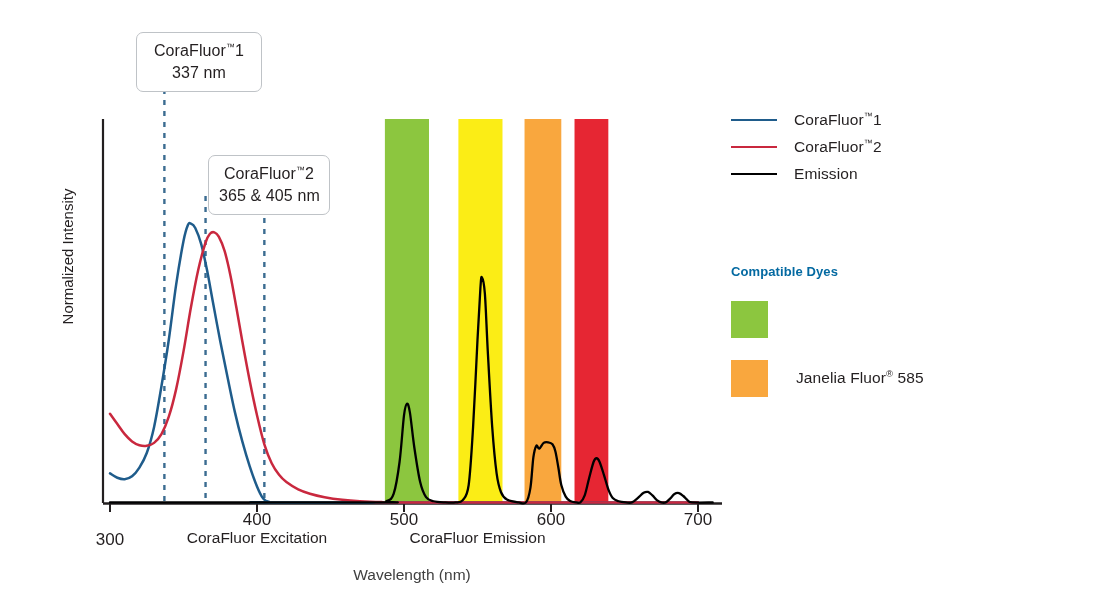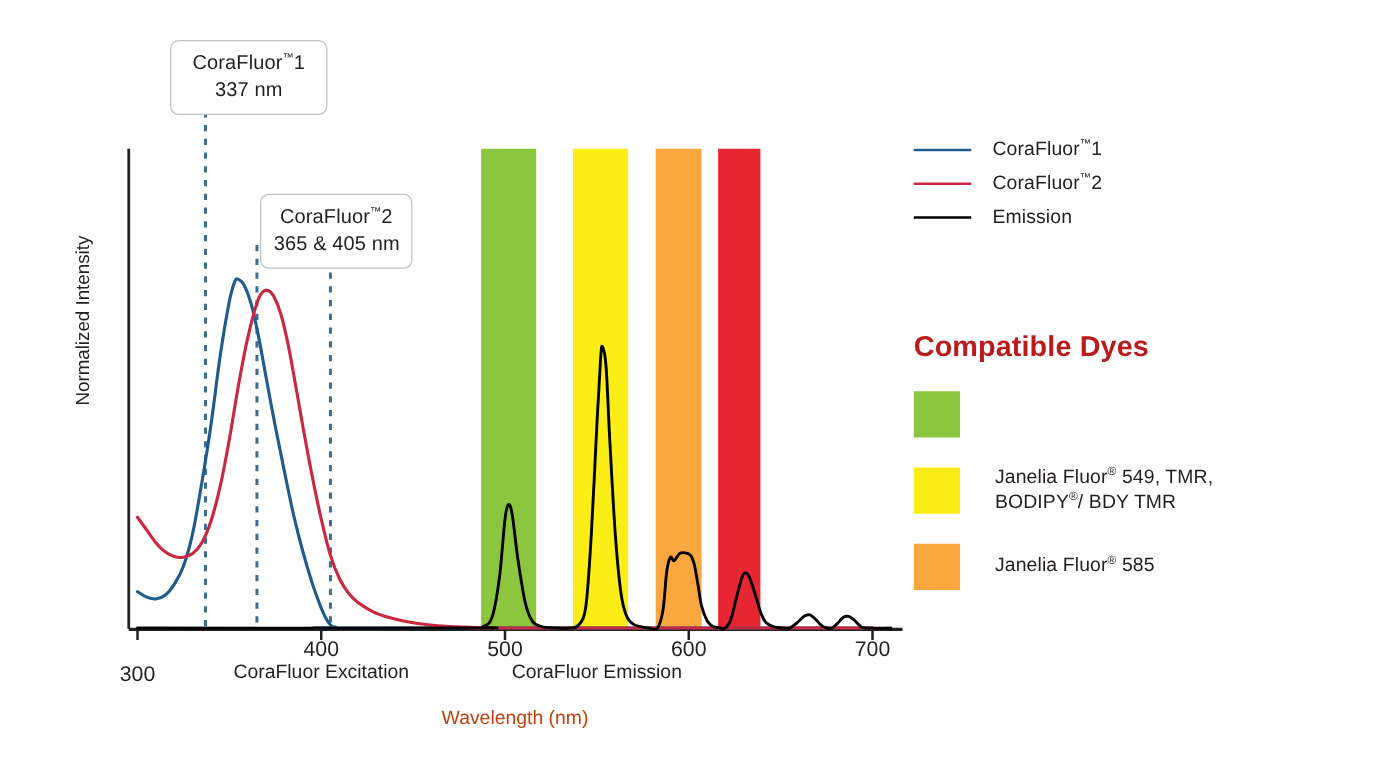--- a/index.html
+++ b/index.html
@@ -69,21 +69,21 @@
     text-align: center;
     white-space: nowrap;
   }
   #axis-title {
     position: absolute;
     left: 0;
     top: 566px;
     width: 824px;
     text-align: center;
     font-size: 15.5px;
-    color: #c2410c;
+    color: #404040;
   }
   #y-axis-label {
     position: absolute;
     left: -23px;
     top: 248px;
     width: 180px;
     text-align: center;
     font-size: 15px;
     color: #231f20;
     transform: rotate(-90deg);
@@ -117,23 +117,23 @@
     color: #231f20;
     white-space: nowrap;
     letter-spacing: .1px;
   }
   .series-label sup {
     font-size: 9px;
     vertical-align: super;
     line-height: 0;
   }
   #dyes-heading {
-    font-size: 23px;
+    font-size: 13px;
     font-weight: bold;
-    color: #b91c1c;
+    color: #0369a1;
     margin-top: 79px;
     margin-bottom: 0;
     letter-spacing: .1px;
   }
   .dye-row {
     display: flex;
     align-items: center;
     margin-top: 22px;
   }
   .dye-swatch {
@@ -227,27 +227,20 @@
           <span class="series-swatch" style="border-top-color: rgb(0, 0, 0);"></span>
           <span class="series-label"><span>Emission</span></span>
         </div>
       </div>
     <div id="dyes-heading">Compatible Dyes</div>
     <div id="dye-list">
         <div class="dye-row">
           <div class="dye-swatch" style="background: rgb(140, 198, 63);"></div>
         </div>
         <div class="dye-row">
-          <div class="dye-swatch" style="background: rgb(251, 237, 22);"></div>
-          <div class="dye-label">
-            <span class="ln"><span>Janelia Fluor</span><sup>®</sup><span> 549, TMR,</span></span>
-            <span class="ln"><span>BODIPY</span><sup>®</sup><span>/ BDY TMR</span></span>
-          </div>
-        </div>
-        <div class="dye-row">
           <div class="dye-swatch" style="background: rgb(249, 167, 62);"></div>
           <div class="dye-label">
             <span class="ln"><span>Janelia Fluor</span><sup>®</sup><span> 585</span></span>
           </div>
         </div>
       </div>
   </div>
 
 </div>
 

